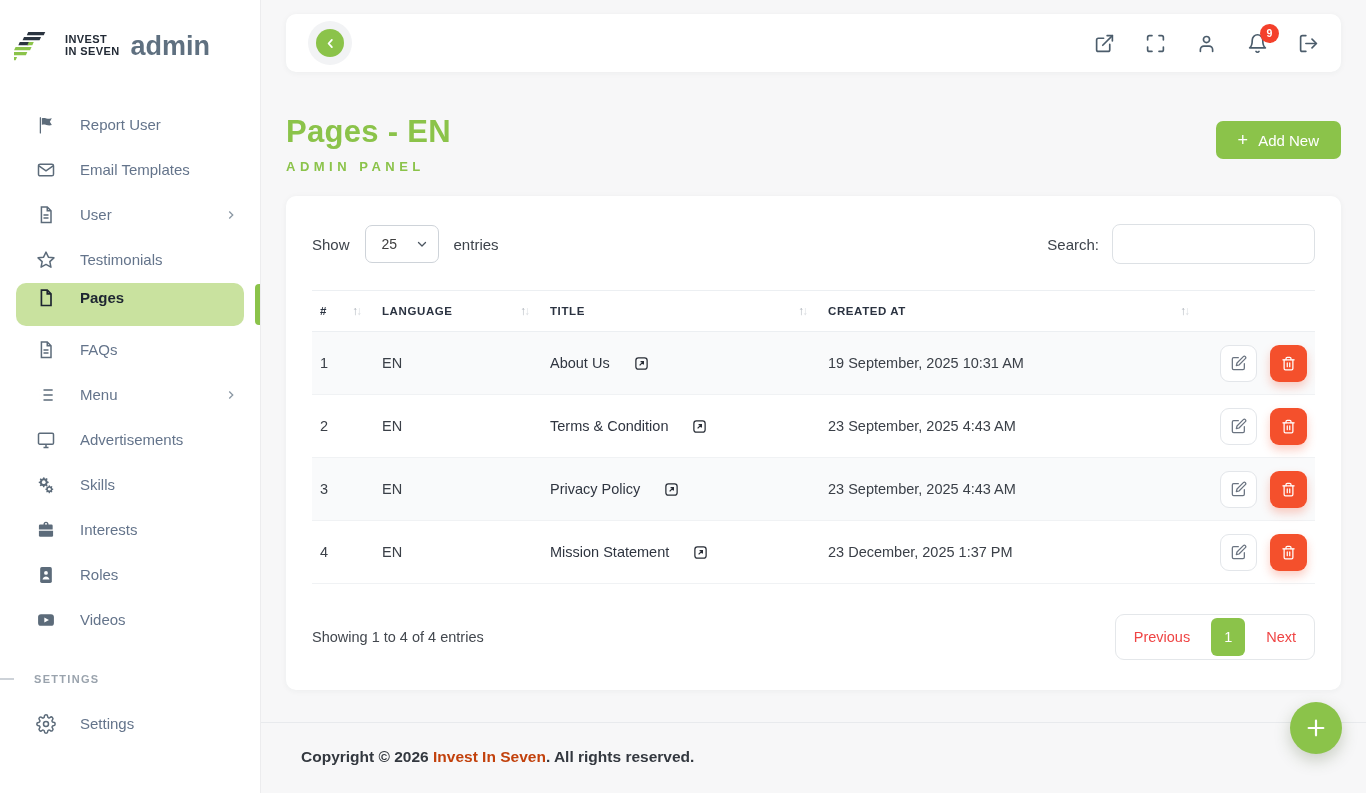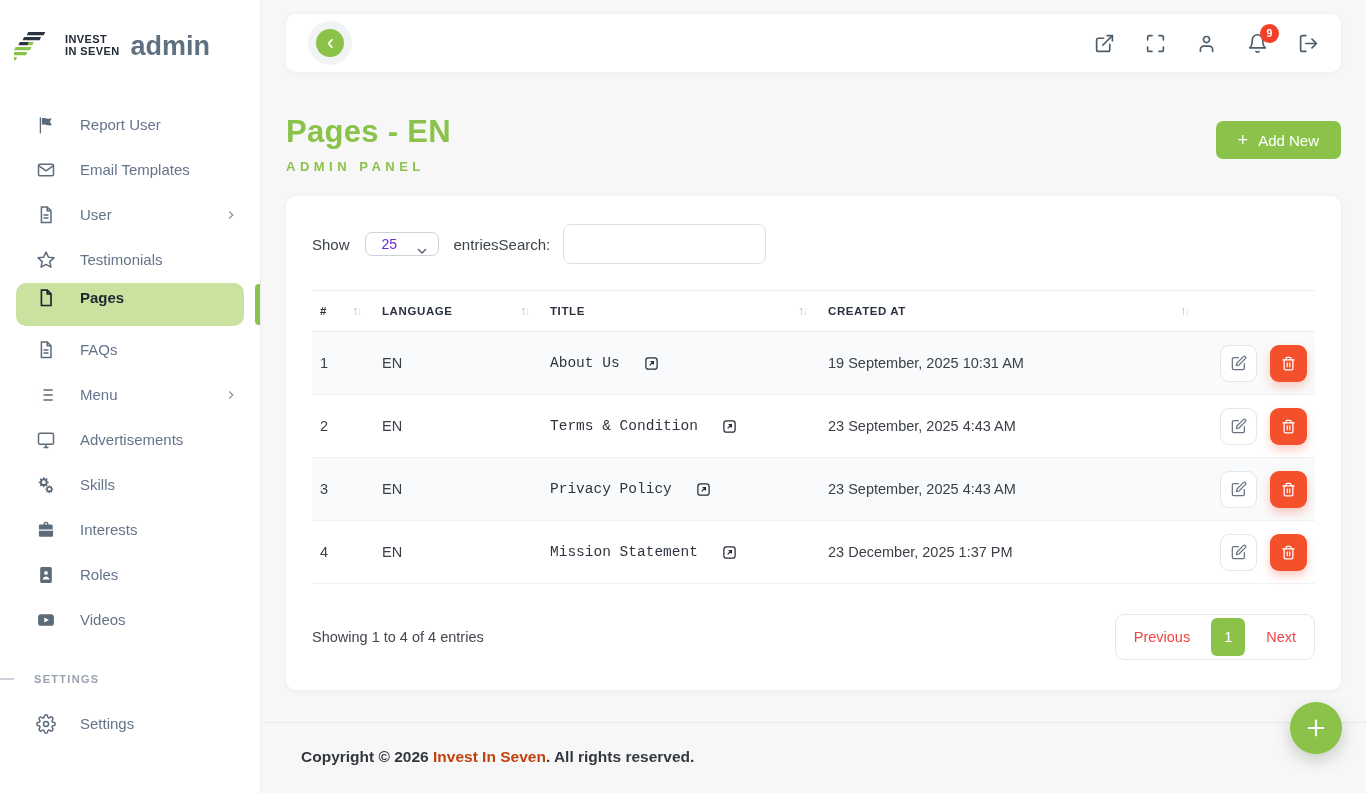--- a/index.html
+++ b/index.html
@@ -33,37 +33,37 @@
   .icon-btn svg { width:21px; height:21px; }
   .badge { position:absolute; top:-9px; right:-11px; min-width:19px; height:19px; padding:0 4px; border-radius:50%; background:#f4402b; color:#fff; font-size:10.5px; font-weight:700; display:flex; align-items:center; justify-content:center; }
 
   .page-head { display:flex; justify-content:space-between; align-items:flex-start; padding:0 25px; margin-top:42px; }
   .page-title { font-size:31px; font-weight:800; color:#8bc34a; letter-spacing:.3px; }
   .page-subtitle { margin-top:9px; font-size:13px; font-weight:700; color:#8bc34a; letter-spacing:4.5px; }
   .add-btn { margin-top:7px; background:#8bc34a; color:#fff; border:none; border-radius:7px; height:38px; padding:0 22px; font-size:15px; font-family:inherit; display:flex; align-items:center; gap:10px; cursor:pointer; }
   .add-btn .plus { font-size:18px; font-weight:400; line-height:1; }
 
   .card { margin:22px 25px 0; background:#fff; border-radius:10px; padding:28px 26px 30px; box-shadow:0 1px 6px rgba(40,50,60,.05); }
-  .controls { display:flex; justify-content:flex-start; align-items:center; }
+  .controls { display:flex; justify-content:space-between; align-items:center; }
   .show-group { display:flex; align-items:center; gap:15px; font-size:15px; color:#3d434b; }
   .select-wrap { position:relative; }
-  .page-size { appearance:none; -webkit-appearance:none; width:74px; height:24px; border:1px solid #ced3d9; border-radius:7px; padding:0 26px 0 16px; font-size:14px; color:#6d28d9; background:#fff; font-family:inherit; cursor:pointer; }
+  .page-size { appearance:none; -webkit-appearance:none; width:74px; height:38px; border:1px solid #ced3d9; border-radius:7px; padding:0 26px 0 16px; font-size:14px; color:#404040; background:#fff; font-family:inherit; cursor:pointer; }
   .select-chevron { position:absolute; right:11px; top:13px; pointer-events:none; color:#4b5560; width:12px; height:12px; }
   .search-group { display:flex; align-items:center; gap:13px; font-size:15px; color:#3d434b; }
   .search-input { width:203px; height:40px; border:1px solid #dde1e5; border-radius:8px; padding:0 12px; font-size:14px; font-family:inherit; outline:none; }
 
   table { width:100%; border-collapse:collapse; margin-top:26px; }
   thead th { border-top:1px solid #eceff2; border-bottom:1px solid #eceff2; padding:13px 8px; font-size:11.5px; font-weight:700; color:#2a3240; letter-spacing:.6px; text-align:left; }
   .th-inner { display:flex; align-items:center; justify-content:space-between; }
   th.c-num { width:62px; } th.c-lang { width:168px; } th.c-title { width:278px; } th.c-date { width:382px; }
   .sort { font-size:12px; letter-spacing:-2px; padding-right:6px; }
   .sort .up { color:#aeb4bb; } .sort .down { color:#d9dce0; }
   tbody tr:nth-child(odd) { background:#f9fafb; }
   tbody td { padding:0 8px; height:63px; font-size:14.5px; color:#3b4048; border-bottom:1px solid #f0f2f4; }
-  .title-cell { display:flex; align-items:center; gap:24px; color:#2f3540;font-family:Liberation Mono, monospace; }
+  .title-cell { display:flex; align-items:center; gap:24px; color:#2f3540; }
   .ext-icon { width:15px; height:15px; color:#272c35; }
   .actions { display:flex; gap:13px; justify-content:flex-end; }
   .btn-edit { width:37px; height:37px; border:1px solid #e3e6ea; background:#fff; border-radius:9px; color:#6a7380; display:flex; align-items:center; justify-content:center; cursor:pointer; }
   .btn-edit svg { width:16px; height:16px; }
   .btn-delete { width:37px; height:37px; border:none; background:#f4502c; border-radius:9px; color:#fff; display:flex; align-items:center; justify-content:center; cursor:pointer; box-shadow:0 5px 10px rgba(244,80,44,.28); }
   .btn-delete svg { width:15px; height:15px; }
 
   .table-footer { display:flex; justify-content:space-between; align-items:center; margin-top:30px; }
   .summary { font-size:14.5px; color:#42474e; }
   .pager { display:flex; align-items:stretch; border:1px solid #e4e7ea; border-radius:9px; background:#fff; overflow:hidden; }

